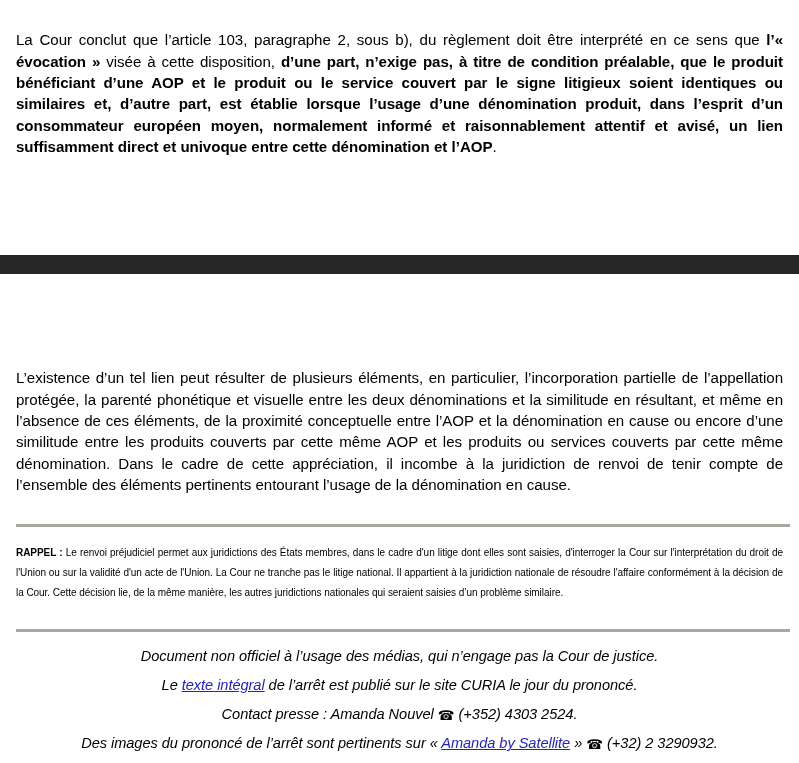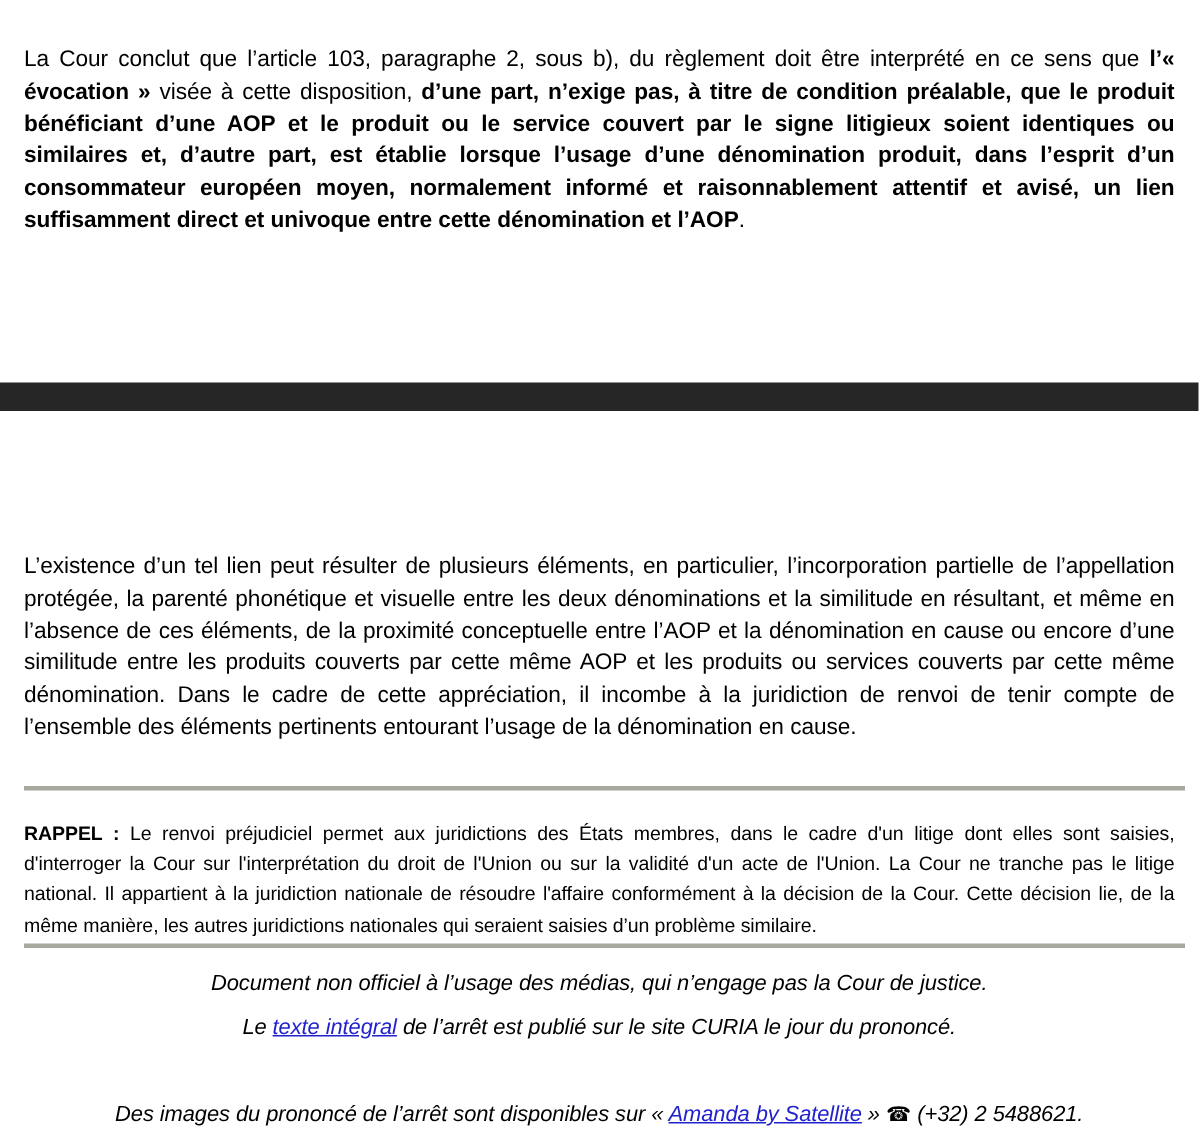--- a/index.html
+++ b/index.html
@@ -64,21 +64,21 @@
   #rule-top { top: 524px; }
   #rule-bottom { top: 629px; }
 
   
   #rappel {
     position: absolute;
     left: 16px;
     top: 533px;
     width: 767px;
     text-align: justify;
-    font-size: 13px;
+    font-size: 10px;
     line-height: 20.2px;
     letter-spacing: -0.05px;
   }
   #rappel .rappel-label {
     font-weight: bold;
   }
 
   
   .footer {
     position: absolute;
@@ -131,18 +131,21 @@
   </p>
 
   <div class="hrule" id="rule-bottom"></div>
 
   <div class="footer" id="footer-line-1">Document non officiel à l’usage des médias, qui n’engage pas la Cour de justice.</div>
 
   <div class="footer" id="footer-line-2">
     <span>Le </span><a class="link">texte intégral</a><span> de l’arrêt est publié sur le site CURIA le jour du prononcé.</span>
   </div>
 
+  <div class="footer" id="footer-line-3">
+    <span>Contact presse : Amanda Nouvel </span><span class="phone-icon">☎</span><span> (+352) 4303 2524.</span>
+  </div>
 
   <div class="footer" id="footer-line-4">
-    <span>Des images du prononcé de l’arrêt sont disponibles sur « </span><a class="link">Amanda by Satellite</a><span> » </span><span class="phone-icon">☎</span><span> (+32) 2 5488621.</span>
+    <span>Des images du prononcé de l’arrêt sont pertinents sur « </span><a class="link">Amanda by Satellite</a><span> » </span><span class="phone-icon">☎</span><span> (+32) 2 3290932.</span>
   </div>
 
 </div>
 
 </body></html>

